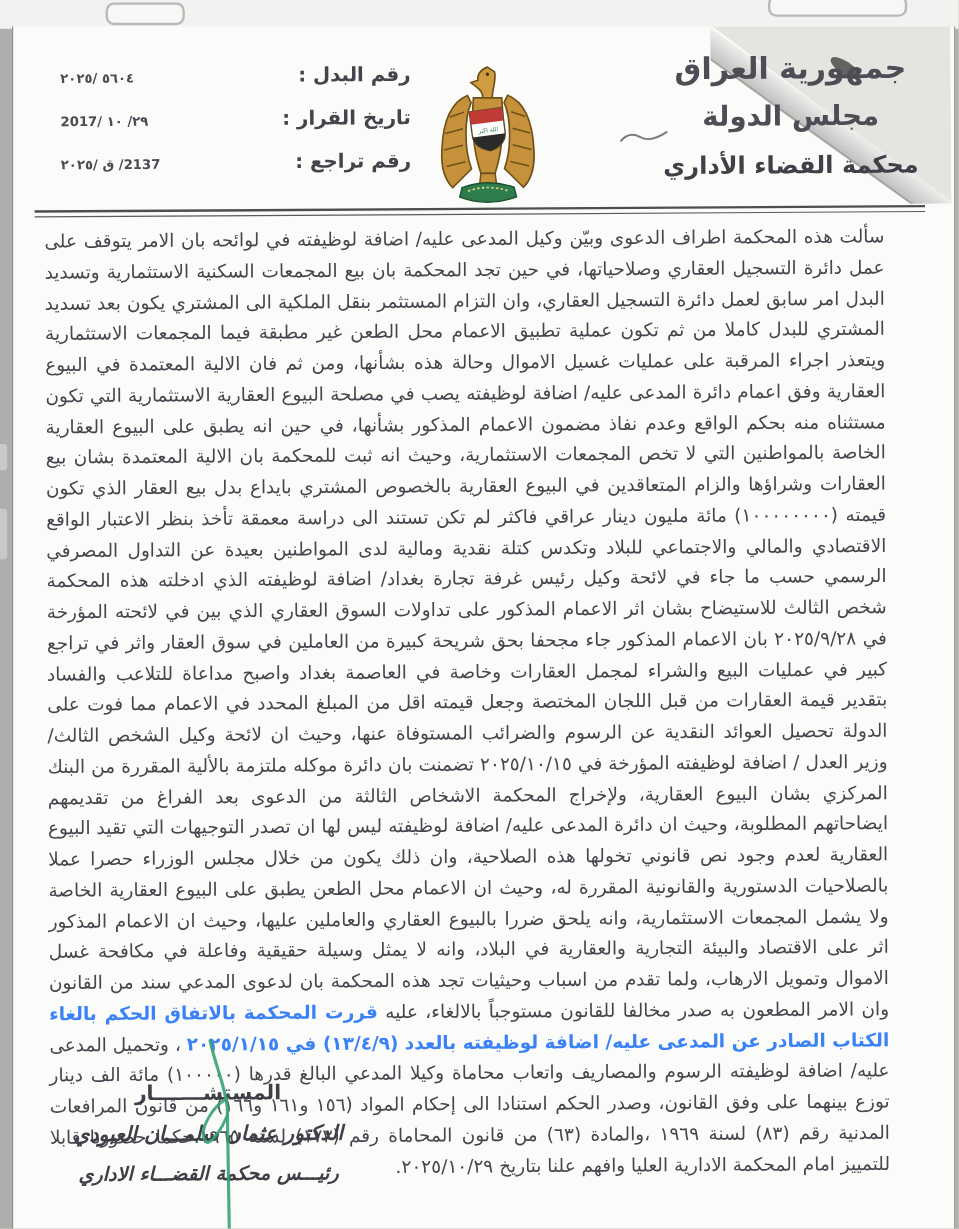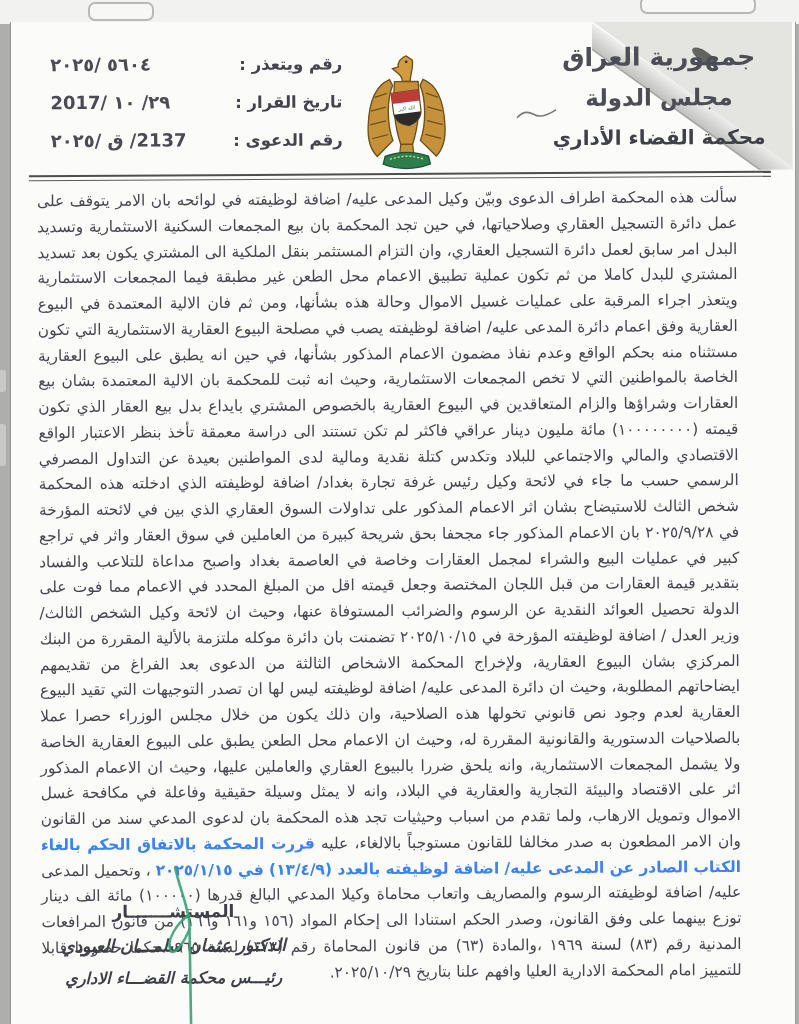--- a/index.html
+++ b/index.html
@@ -37,21 +37,21 @@
   .bismillah{position:absolute;left:262px;top:2px;width:280px;text-align:center;
     font-size:15px;color:#6d6d6f;letter-spacing:1px;white-space:nowrap;
     transform:scaleY(.9);}
   .hdr-right{position:absolute;right:16px;top:22px;width:235px;text-align:center;direction:rtl;}
   .hdr-country{font-size:25px;font-weight:bold;color:#4c4d55;letter-spacing:1px;}
   .hdr-council{font-size:23px;font-weight:bold;color:#4c4d55;margin-top:13px;letter-spacing:1px;}
   .hdr-court{font-size:20px;font-weight:bold;color:#3f4048;margin-top:15px;}
   .hdr-fields{position:absolute;left:42px;top:30px;width:292px;direction:rtl;}
   .field-row{display:flex;justify-content:space-between;align-items:baseline;margin-bottom:17px;}
   .field-label{font-size:16.5px;font-weight:bold;color:#43444c;white-space:nowrap;}
-  .field-value{font-size:18px;font-weight:bold;color:#4a4b53;direction:ltr;unicode-bidi:bidi-override;white-space:nowrap;}
+  .field-value{font-size:11px;font-weight:bold;color:#4a4b53;direction:ltr;unicode-bidi:bidi-override;white-space:nowrap;}
   .emblem{position:absolute;left:342px;top:32px;width:112px;height:118px;}
 
   .divider{position:absolute;left:20px;top:151px;width:742px;height:3px;
     border-top:2px solid #4e4e4e;border-bottom:1px solid #5a5a5a;}
 
   
   .body-text{
     position:absolute;left:28px;top:165px;width:700px;direction:rtl;
     font-size:15.4px;line-height:25.75px;text-align:justify;color:#45464e;
   }
@@ -89,29 +89,29 @@
       <div class="hdr-country">جمهورية العراق</div>
       <div class="hdr-council">مجلس الدولة</div>
       <div class="hdr-court">محكمة القضاء الأداري</div>
     </div>
     <svg class="hand-squiggle" viewBox="0 0 46 18">
       <path d="M3,12 Q10,4 19,9 Q27,14 41,5" fill="none" stroke="#7a7a78" stroke-width="1.6" stroke-linecap="round"></path>
     </svg>
 
     <div class="hdr-fields">
       <div class="field-row">
-        <span class="field-label">رقم ويتعذر :</span>
+        <span class="field-label">رقم البدل :</span>
         <span class="field-value">٢٠٢٥/ ٥٦٠٤</span>
       </div>
       <div class="field-row">
         <span class="field-label">تاريخ القرار :</span>
         <span class="field-value">2017/ ١٠ /٢٩</span>
       </div>
       <div class="field-row">
-        <span class="field-label">رقم الدعوى :</span>
+        <span class="field-label">رقم تراجع :</span>
         <span class="field-value">٢٠٢٥/ ق /2137</span>
       </div>
     </div>
 
     <svg class="emblem" viewBox="0 0 100 120">
 
       <path d="M33,26 C18,32 12,50 11,72 C10,88 14,98 20,104 L36,88 C30,72 30,46 36,32 Z" fill="#c6913b" stroke="#6e5118" stroke-width="1.4"></path>
       <path d="M18,44 L30,40 M14,58 L29,54 M13,72 L29,68 M15,86 L31,82" stroke="#6e5118" stroke-width="1.3" fill="none"></path>
 
       <path d="M67,26 C82,32 88,50 89,72 C90,88 86,98 80,104 L64,88 C70,72 70,46 64,32 Z" fill="#c6913b" stroke="#6e5118" stroke-width="1.4"></path>

